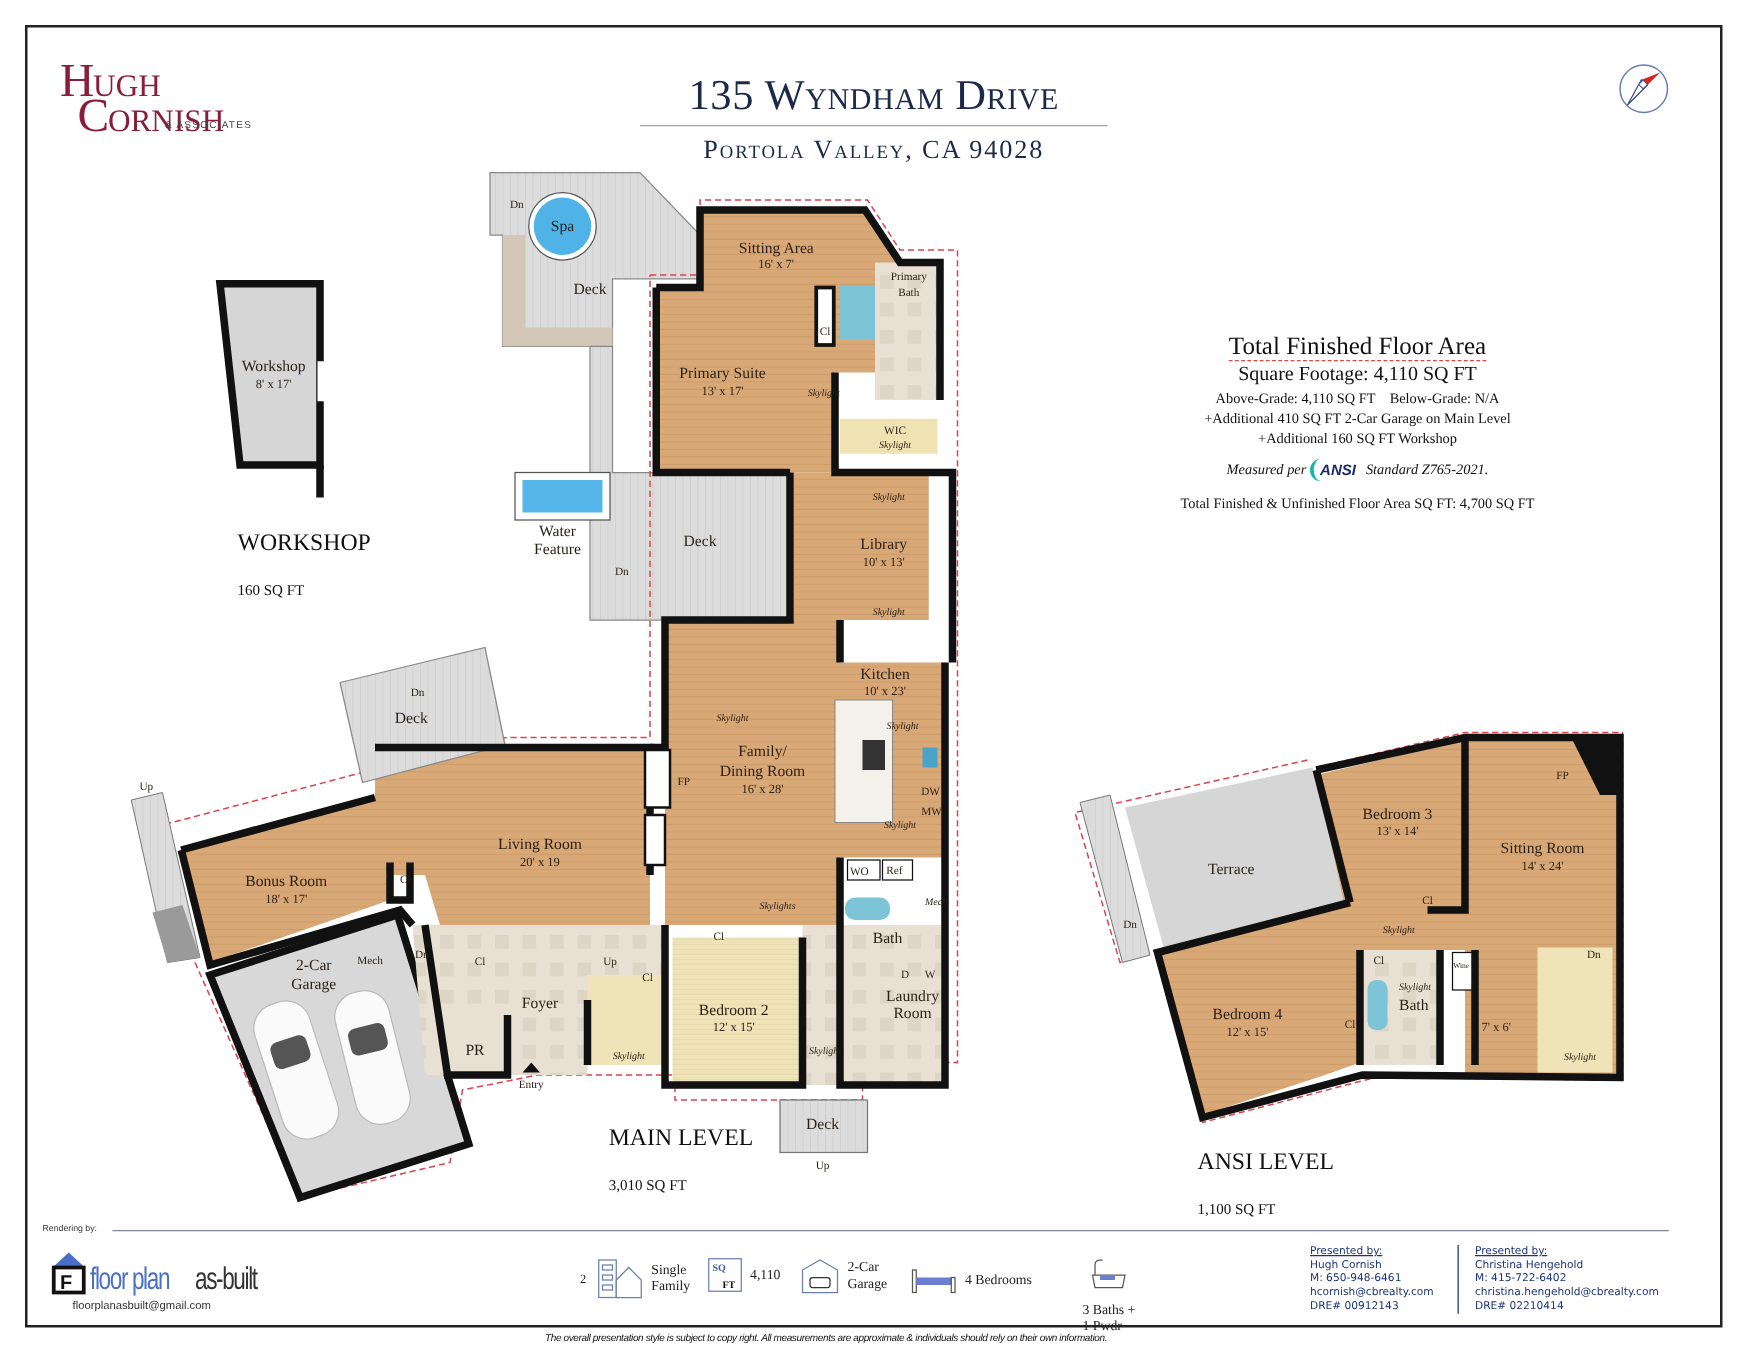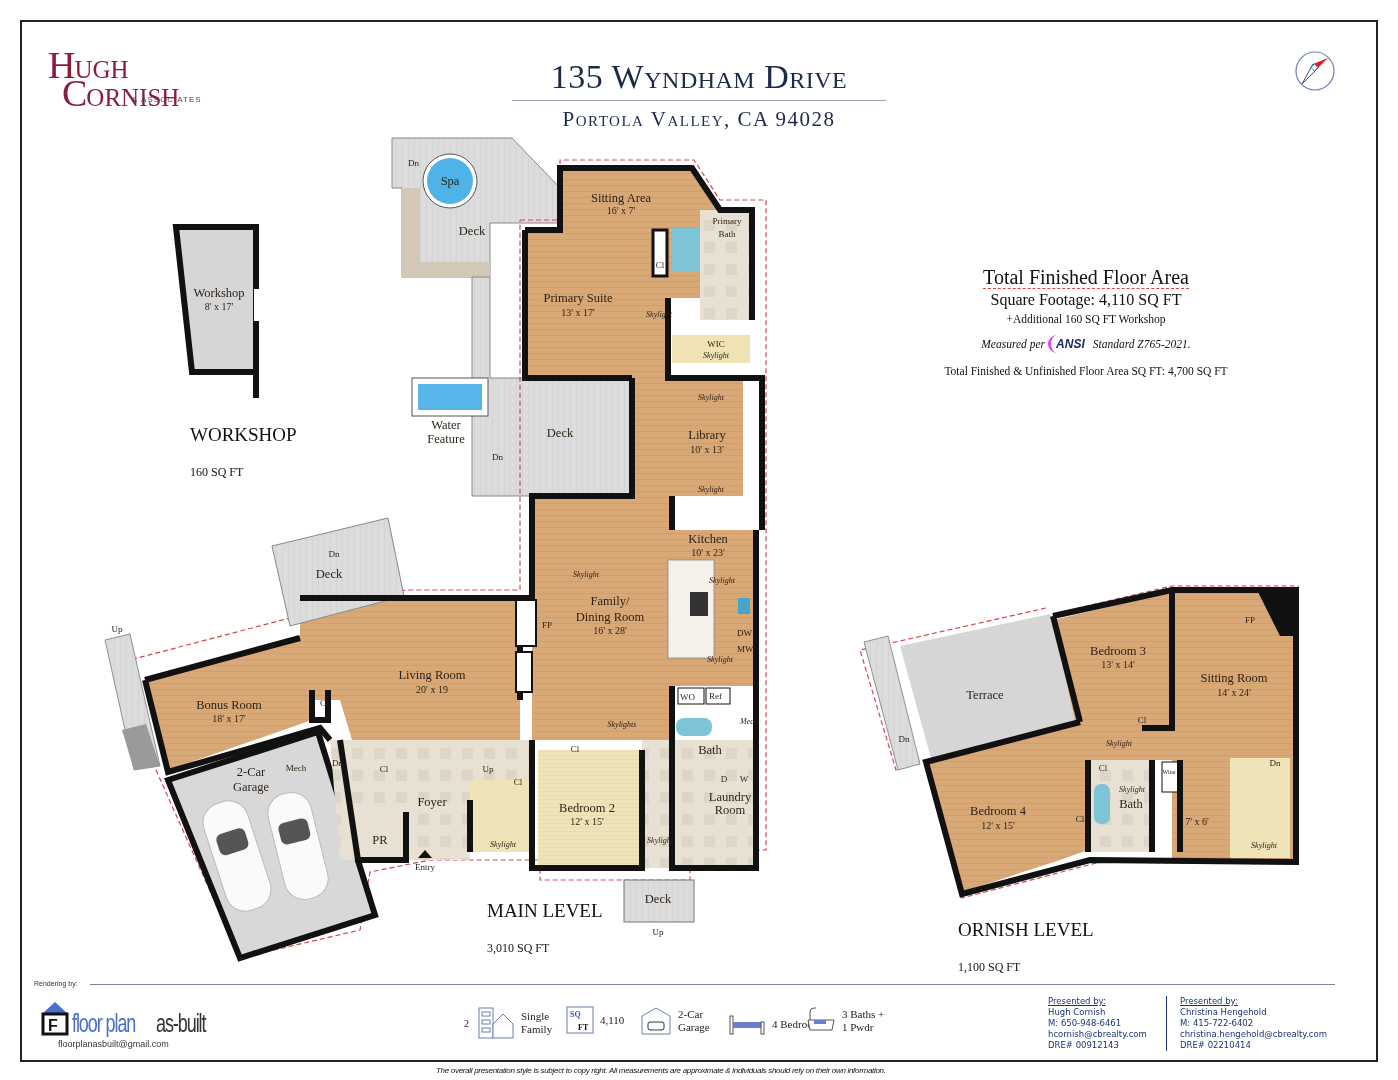--- a/index.html
+++ b/index.html
@@ -14,21 +14,21 @@
   .logo .amp{position:absolute;left:84px;top:50px;font-family:"Liberation Sans",sans-serif;font-size:8px;color:#444;letter-spacing:1px;white-space:nowrap;}
   .title{left:512px;top:58px;width:374px;text-align:center;color:#1c2a4a;font-family:"Liberation Serif",serif;font-size:34px;letter-spacing:0.5px;font-variant:small-caps;}
   .title-rule{left:512px;top:100px;width:374px;height:1px;background:#9aa3b3;}
   .subtitle{left:512px;top:107px;width:374px;text-align:center;color:#1c2a4a;font-family:"Liberation Serif",serif;font-size:21px;letter-spacing:1.5px;font-variant:small-caps;}
   .compass{left:1294px;top:50px;width:42px;height:42px;}
   .area{left:896px;top:266px;width:380px;text-align:center;color:#111;font-family:"Liberation Serif",serif;}
   .area .h1{font-size:20px;line-height:22px;display:inline-block;border-bottom:1px dashed #d44;}
   .area .h2{font-size:16px;line-height:22px;}
   .area .ln{font-size:11.5px;line-height:16px;}
   .area .ansi{margin-top:8px;font-size:11.5px;font-style:italic;display:flex;justify-content:center;align-items:center;gap:3px;}
-  .ansi-badge{font-family:"Liberation Sans",sans-serif;font-weight:bold;font-style:italic;font-size:12px;color:#1a2a6a;padding:2px 5px;border-left:3px solid #d946ef;border-radius:14px 0 0 14px;}
+  .ansi-badge{font-family:"Liberation Sans",sans-serif;font-weight:bold;font-style:italic;font-size:12px;color:#1a2a6a;padding:2px 5px;border-left:3px solid #14b8a6;border-radius:14px 0 0 14px;}
   .area .total{margin-top:12px;font-size:11.5px;}
   .lvl{font-family:"Liberation Serif",serif;color:#111;}
   .lvl .nm{font-size:19px;}
   .lvl .sq{font-size:12px;margin-top:19px;}
   .plan{left:0;top:0;width:1398px;height:1080px;}
   .plan text{font-family:"Liberation Serif",serif;fill:#2a1f14;}
   .rm{font-size:12.5px;}
   .dim{font-size:10px;}
   .sm{font-size:9px;}
   .sky{font-size:8px;font-style:italic;}
@@ -63,20 +63,22 @@
 <svg class="abs compass" viewBox="0 0 42 42">
   <circle cx="21" cy="21" r="19" fill="none" stroke="#6a7fb0" stroke-width="1.2"></circle>
   <polygon points="34,8 24,18 19,14" fill="#e02020"></polygon>
   <polygon points="19,14 24,18 8,34" fill="none" stroke="#3a4f8a" stroke-width="1"></polygon>
   <rect x="18" y="15" width="5" height="5" fill="#fff" stroke="#3a4f8a" stroke-width="0.8" transform="rotate(45 20.5 17.5)"></rect>
 </svg>
 
 <div class="abs area">
   <div class="h1">Total Finished Floor Area</div>
   <div class="h2">Square Footage: 4,110 SQ FT</div>
+  <div class="ln" style="white-space:pre;">Above-Grade: 4,110 SQ FT    Below-Grade: N/A</div>
+  <div class="ln">+Additional 410 SQ FT 2-Car Garage on Main Level</div>
   <div class="ln">+Additional 160 SQ FT Workshop</div>
   <div class="ansi">
     <span>Measured per</span>
     <span class="ansi-badge">ANSI</span>
     <span>Standard Z765-2021.</span>
   </div>
   <div class="total">Total Finished &amp; Unfinished Floor Area SQ FT: 4,700 SQ FT</div>
 </div>
 
 <svg class="abs plan" viewBox="0 0 1398 1080">
@@ -315,21 +317,21 @@
 
 <div class="abs lvl" style="left:190px;top:424px;">
   <div class="nm">WORKSHOP</div>
   <div class="sq">160 SQ FT</div>
 </div>
 <div class="abs lvl" style="left:487px;top:900px;">
   <div class="nm">MAIN LEVEL</div>
   <div class="sq">3,010 SQ FT</div>
 </div>
 <div class="abs lvl" style="left:958px;top:919px;">
-  <div class="nm">ORNISH LEVEL</div>
+  <div class="nm">ANSI LEVEL</div>
   <div class="sq">1,100 SQ FT</div>
 </div>
 
 <div class="abs footer-rule"></div>
 <div class="abs render-by">Rendering by:</div>
 
 <div class="abs fpab">
   <svg width="30" height="36" viewBox="0 0 30 36">
     <polygon points="15,2 28,14 2,14" fill="#4a6fc8"></polygon>
     <rect x="3" y="14" width="24" height="20" fill="#fff" stroke="#111" stroke-width="3"></rect>
@@ -375,21 +377,21 @@
     </div>
 </div>
 <div class="abs feat" style="left:728px;top:1012px;">
   <svg width="38" height="24" viewBox="0 0 38 24">
     <rect x="2" y="4" width="3" height="18" fill="#fff" stroke="#555"></rect>
     <rect x="5" y="10" width="30" height="6" fill="#6a7fd0"></rect>
     <rect x="33" y="10" width="3" height="12" fill="#fff" stroke="#555"></rect>
   </svg>
   <div>4 Bedrooms</div>
 </div>
-<div class="abs feat" style="left:806px;">
+<div class="abs feat" style="left:866px;flex-direction:column;">
   <svg width="30" height="30" viewBox="0 0 30 30">
     <path d="M4,14 L4,6 Q4,2 8,2 L10,2" fill="none" stroke="#555"></path>
     <path d="M2,14 L28,14 L26,24 L4,24 Z" fill="#fff" stroke="#555"></path>
     <rect x="8" y="14" width="12" height="4" fill="#6a7fd0"></rect>
   </svg>
   <div>
       <div>3 Baths +</div>
       <div>1 Pwdr</div>
     </div>
 </div>

